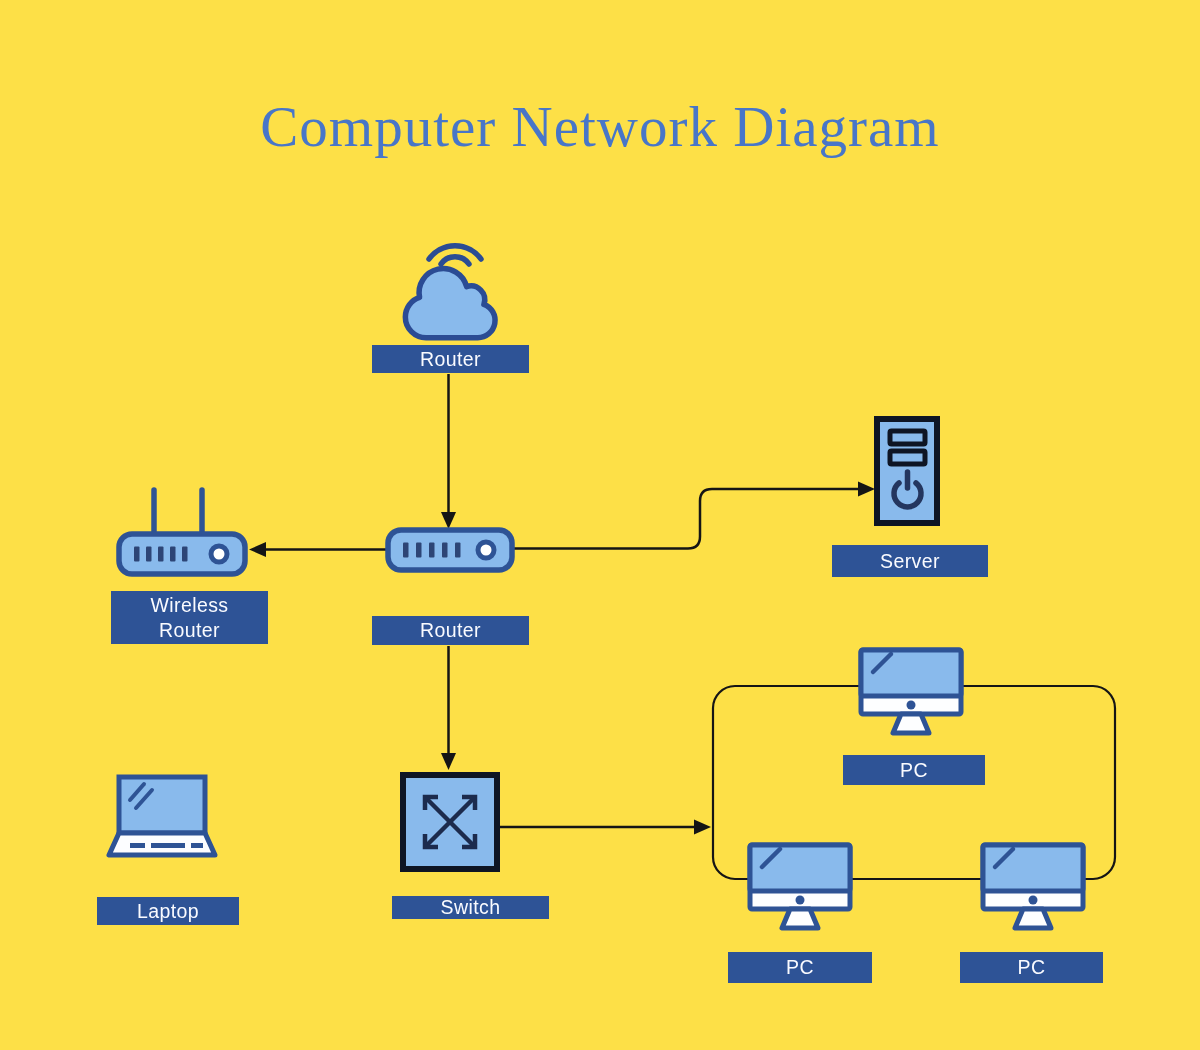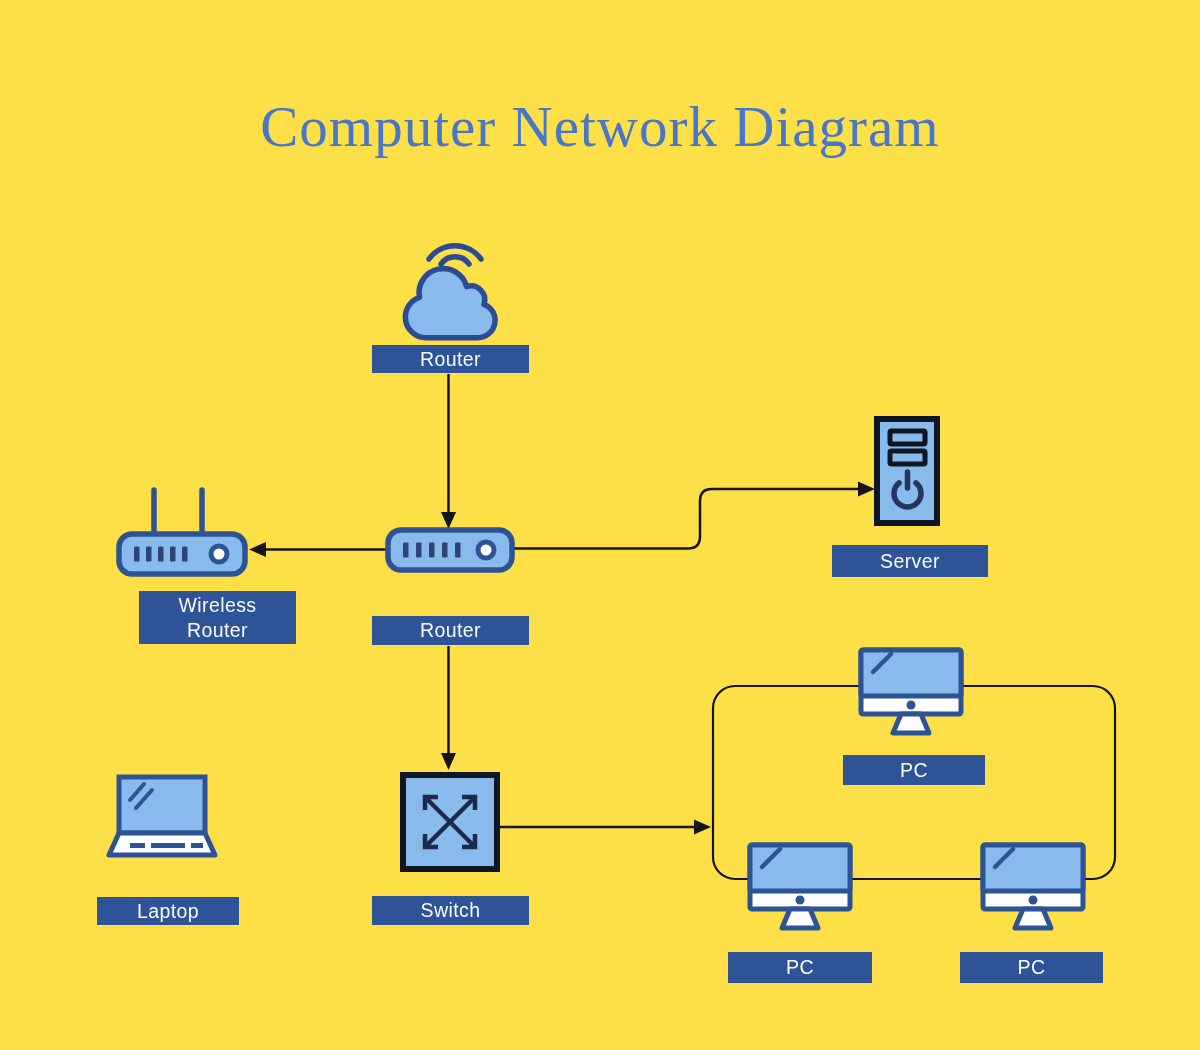--- a/index.html
+++ b/index.html
@@ -164,22 +164,22 @@
   <svg class="icon" style="left:978px; top:840px;" width="110" height="92" viewBox="0 0 110 92">
     <rect x="5" y="5" width="100" height="64" rx="2" fill="#FDFEFF" stroke="#2E5395" stroke-width="5"></rect>
     <rect x="5" y="5" width="100" height="46" rx="2" fill="#89BAEC" stroke="#2E5395" stroke-width="5"></rect>
     <line x1="17" y1="27" x2="35" y2="9" stroke="#2E5395" stroke-width="4.5" stroke-linecap="round"></line>
     <circle cx="55" cy="60" r="4.5" fill="#2E5395"></circle>
     <path d="M45 69 L37 88 L73 88 L65 69 Z" fill="#FDFEFF" stroke="#2E5395" stroke-width="5" stroke-linejoin="round"></path>
   </svg>
 
   <div class="nlabel" style="left:372px; top:345px; width:157px; height:28px;">Router</div>
   <div class="nlabel" style="left:372px; top:616px; width:157px; height:29px;">Router</div>
-  <div class="nlabel" style="left:111px; top:591px; width:157px; height:53px;margin-left:28px;">Wireless
+  <div class="nlabel" style="left:111px; top:591px; width:157px; height:53px;">Wireless
 Router</div>
   <div class="nlabel" style="left:832px; top:545px; width:156px; height:32px;">Server</div>
-  <div class="nlabel" style="left:372px; top:896px; width:157px; height:29px;">Switch</div>
+  <div class="nlabel" style="left:392px; top:896px; width:157px; height:23px;">Switch</div>
   <div class="nlabel" style="left:97px; top:897px; width:142px; height:28px;text-align:center;">Laptop</div>
   <div class="nlabel" style="left:843px; top:755px; width:142px; height:30px;">PC</div>
   <div class="nlabel" style="left:728px; top:952px; width:144px; height:31px;">PC</div>
   <div class="nlabel" style="left:960px; top:952px; width:143px; height:31px;">PC</div>
 
 </div>
 
 </body></html>

